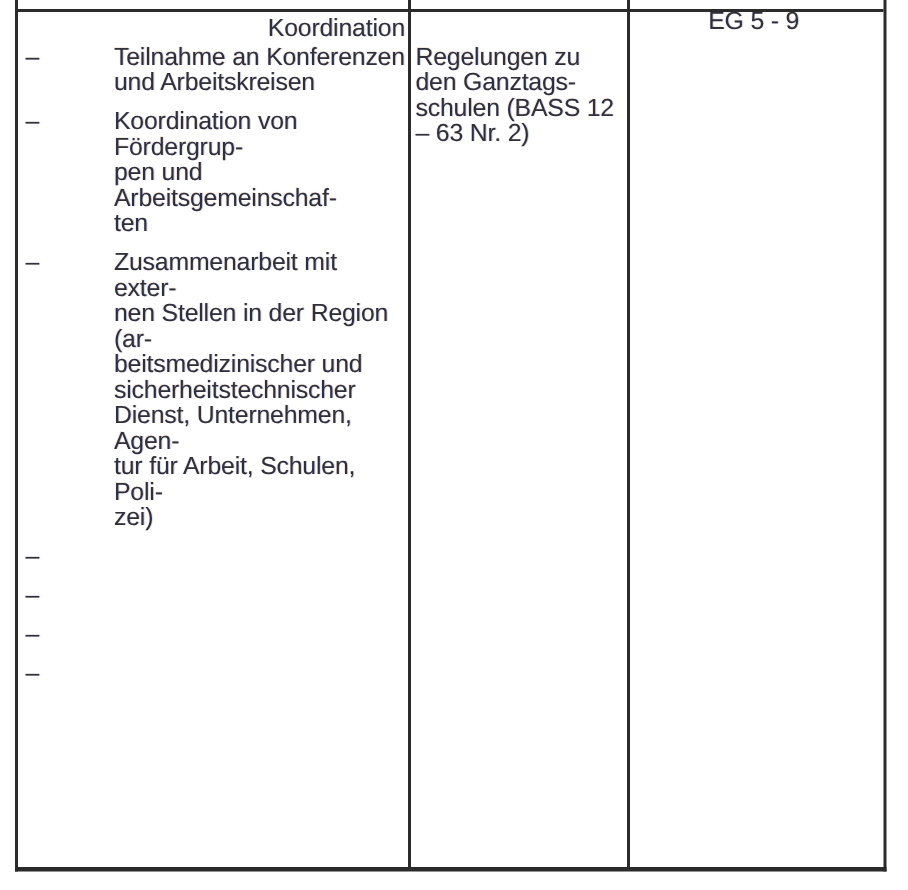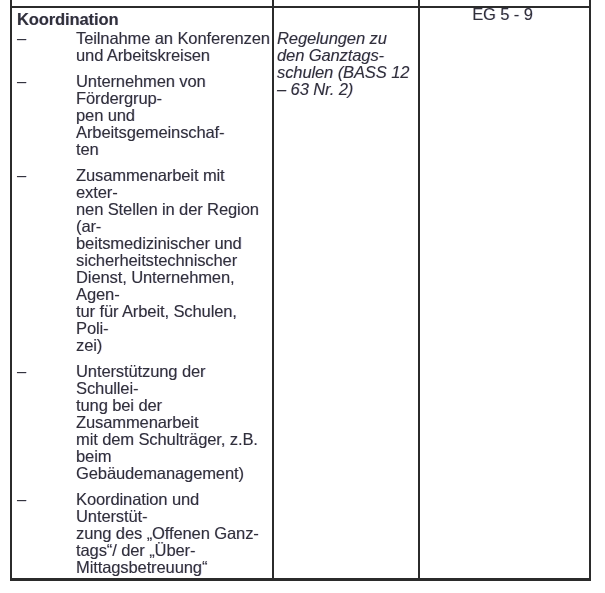--- a/index.html
+++ b/index.html
@@ -43,41 +43,41 @@
   }
   .col-tasks{
     width:262px;
     border-right:2px solid var(--border);
     padding:11px 2px 0 5px;
   }
   .col-regulations{
     width:146px;
     border-right:2px solid var(--border);
     padding:30px 2px 0 3px;
-    font-style:italic;
   }
   .col-paygrade{
     flex:1;
     padding:6px 6px 0 2px;
     text-align:center;
   }
   .txt{
     font-size:16.5px;
     line-height:17px;
     letter-spacing:-0.1px;
     white-space:pre-line;
     text-shadow:0.6px 0.3px 0.4px rgba(60,80,190,0.28), -0.5px -0.2px 0.3px rgba(200,120,60,0.16);
   }
   .cell-header{
-    font-weight:bold;
+    font-weight:normal;
     font-size:16.5px;
     line-height:17px;
     letter-spacing:-0.1px;
     margin-bottom:2px;
     text-shadow:0.6px 0.3px 0.4px rgba(60,80,190,0.28), -0.5px -0.2px 0.3px rgba(200,120,60,0.16);
+    text-align:right;
   }
   .task-list{margin-top:0;}
   .item{
     display:flex;
     align-items:flex-start;
   }
   .item + .item{margin-top:9px;}
   .marker{
     flex:0 0 31px;
     font-size:16.5px;
@@ -96,47 +96,39 @@
     <div class="col col-tasks">
       <div class="cell-header">Koordination</div>
       <div class="task-list">
           <div class="item">
             <span class="marker">–</span>
             <div class="txt item-text">Teilnahme an Konferenzen
 und Arbeitskreisen</div>
           </div>
           <div class="item">
             <span class="marker">–</span>
-            <div class="txt item-text">Unternehmen von Fördergrup-
+            <div class="txt item-text">Koordination von Fördergrup-
 pen und Arbeitsgemeinschaf-
 ten</div>
           </div>
           <div class="item">
             <span class="marker">–</span>
             <div class="txt item-text">Zusammenarbeit mit exter-
 nen Stellen in der Region (ar-
 beitsmedizinischer und
 sicherheitstechnischer
 Dienst, Unternehmen, Agen-
 tur für Arbeit, Schulen, Poli-
 zei)</div>
           </div>
           <div class="item">
             <span class="marker">–</span>
-            <div class="txt item-text">Unterstützung der Schullei-
-tung bei der Zusammenarbeit
-mit dem Schulträger, z.B.
-beim Gebäudemanagement)</div>
           </div>
           <div class="item">
             <span class="marker">–</span>
-            <div class="txt item-text">Koordination und Unterstüt-
-zung des „Offenen Ganz-
-tags“/ der „Über-
-Mittagsbetreuung“</div>
           </div>
           <div class="item">
             <span class="marker">–</span>
           </div>
           <div class="item">
             <span class="marker">–</span>
           </div>
         </div>
     </div>
 

